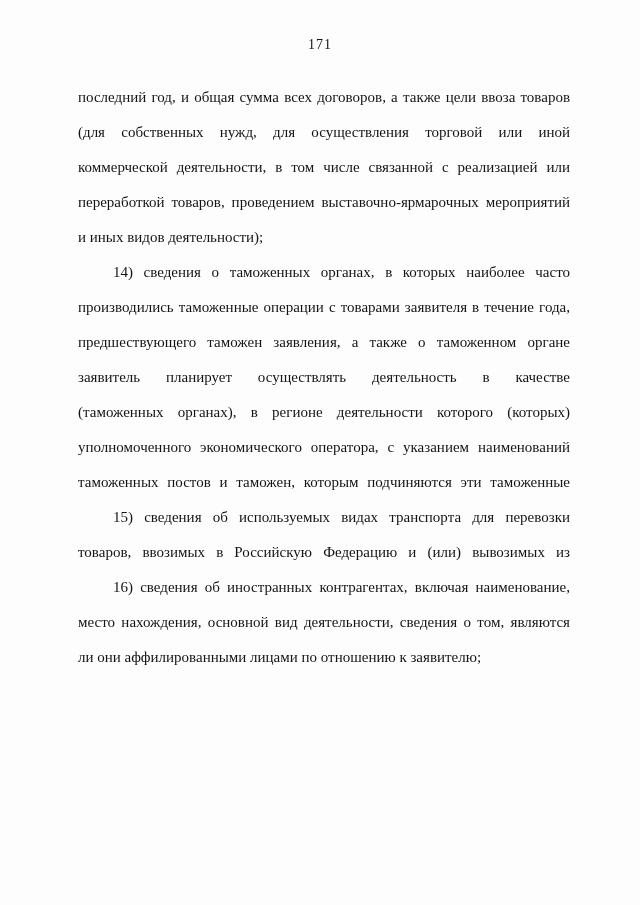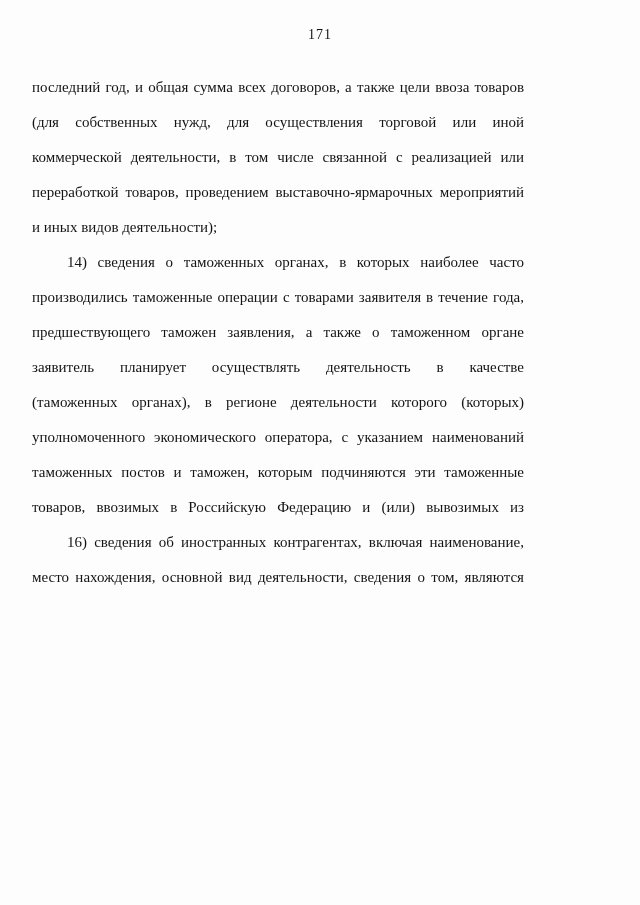--- a/index.html
+++ b/index.html
@@ -11,30 +11,30 @@
     position: relative;
     width: 640px;
     height: 905px;
     background: #fdfdfd;
     color: #141414;
     font-family: "Liberation Serif", "DejaVu Serif", serif;
     overflow: hidden;
     box-sizing: border-box;
   }
   .page-number {
-    padding-top: 27px;
+    padding-top: 37px;
     height: 16px;
     line-height: 16px;
     font-size: 14px;
     text-align: center;
     letter-spacing: 1px;
   }
   .doc-body {
     margin-top: 27px;
-    margin-left: 32px;
+    margin-left: 78px;
     width: 492px;
     font-size: 15px;
   }
   .paragraph {
     margin: 0;
     padding: 0;
   }
   .line {
     height: 35px;
     line-height: 35px;
@@ -66,20 +66,22 @@
       <div class="paragraph">
         <div class="line indent">14) сведения о таможенных органах, в которых наиболее часто</div>
         <div class="line">производились таможенные операции с товарами заявителя в течение года,</div>
         <div class="line">предшествующего таможен заявления, а также о таможенном органе</div>
         <div class="line">заявитель планирует осуществлять деятельность в качестве</div>
         <div class="line">(таможенных органах), в регионе деятельности которого (которых)</div>
         <div class="line">уполномоченного экономического оператора, с указанием наименований</div>
         <div class="line">таможенных постов и таможен, которым подчиняются эти таможенные</div>
       </div>
       <div class="paragraph">
+        <div class="line indent">15) сведения об используемых видах транспорта для перевозки</div>
         <div class="line">товаров, ввозимых в Российскую Федерацию и (или) вывозимых из</div>
       </div>
       <div class="paragraph">
         <div class="line indent">16) сведения об иностранных контрагентах, включая наименование,</div>
         <div class="line">место нахождения, основной вид деятельности, сведения о том, являются</div>
+        <div class="line last">ли они аффилированными лицами по отношению к заявителю;</div>
       </div>
     </div>
 </div>
 
 </body></html>

